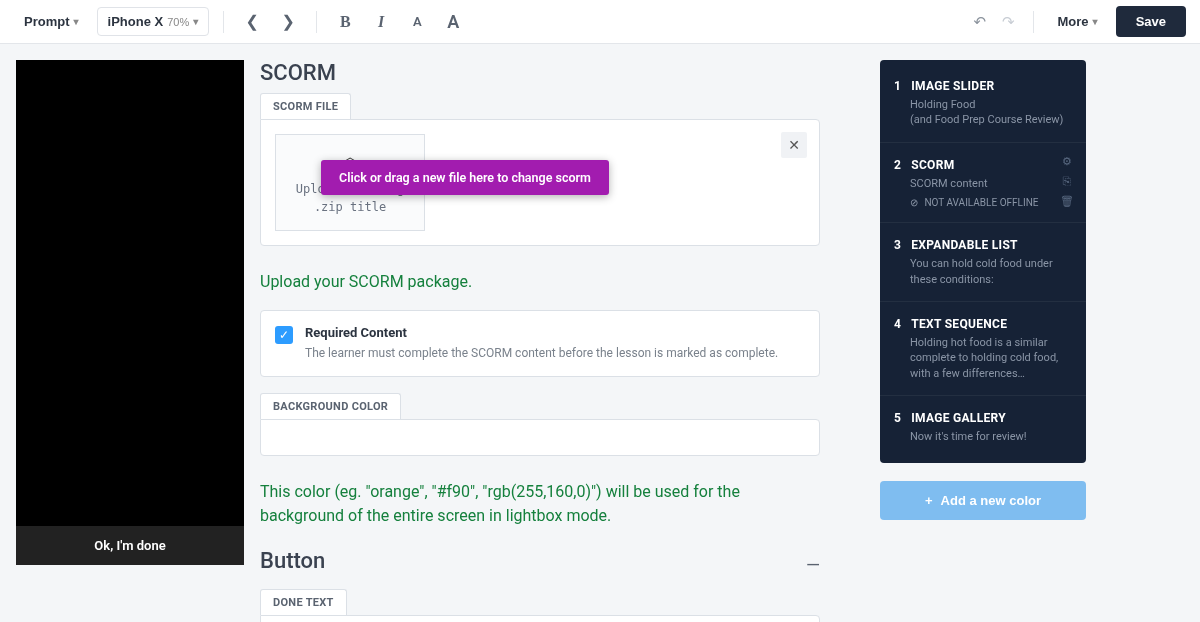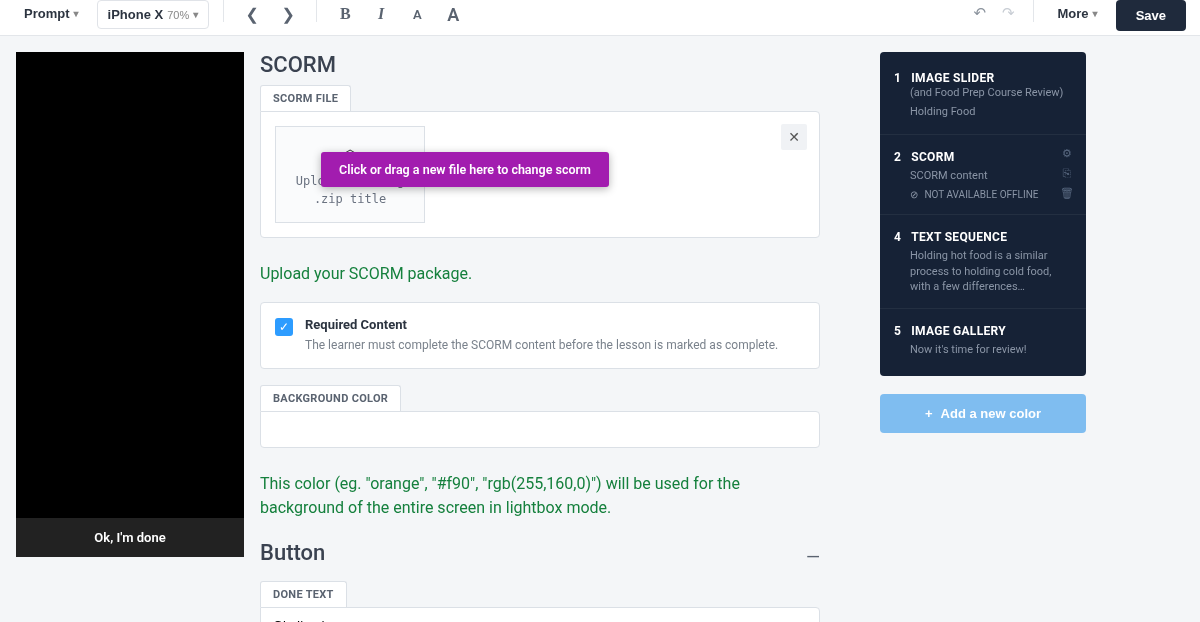--- a/index.html
+++ b/index.html
@@ -1,17 +1,17 @@
 <!DOCTYPE html>
 <html><head>
 <meta charset="utf-8">
 <style>
 * { box-sizing: border-box; margin: 0; padding: 0; }
 body { font-family: -apple-system, BlinkMacSystemFont, "Segoe UI", Roboto, Arial, sans-serif; background: #f4f6f8; color: #333; font-size: 13px; }
-.topbar { background: #fff; border-bottom: 1px solid #e3e6ea; height: 36px; display: flex; align-items: flex-start; padding: 0 14px; gap: 8px; }
+.topbar { background: #fff; border-bottom: 1px solid #e3e6ea; height: 44px; display: flex; align-items: center; padding: 0 14px; gap: 8px; }
 .tb-btn { background: #fff; border: none; padding: 6px 10px; font-size: 13px; font-weight: 700; color: #2c3440; cursor: pointer; display: flex; align-items: center; gap: 4px; }
 .tb-btn.outlined { border: 1px solid #e0e3e8; border-radius: 4px; }
 .tb-chevron { font-size: 10px; color: #888; }
 .tb-sep { width: 1px; height: 22px; background: #e3e6ea; margin: 0 6px; }
 .tb-icon { width: 28px; height: 28px; display: flex; align-items: center; justify-content: center; cursor: pointer; color: #5a6370; font-size: 16px; }
 .tb-icon.bold { font-weight: 800; font-family: Georgia, serif; }
 .tb-icon.italic { font-style: italic; font-family: Georgia, serif; font-weight: 600; }
 .spacer { flex: 1; }
 .btn-save { background: #1f2a3c; color: #fff; border: none; padding: 8px 20px; border-radius: 4px; font-weight: 700; font-size: 13px; cursor: pointer; }
 .main { display: flex; padding: 16px; gap: 16px; align-items: flex-start; min-height: 560px; }
@@ -119,41 +119,46 @@
     </div>
     <span class="field-tab">DONE TEXT</span>
     <input class="input-text" type="text" value="Ok, I'm done" style="">
   </div>
 
   <div class="sidebar">
     <div class="slide-list">
       <div class="slide-item">
         <span class="slide-num">1</span>
         <span class="slide-title">IMAGE SLIDER</span>
+        <div class="slide-sub">Holding Food</div>
         <div class="slide-sub" style="margin-top:0;">(and Food Prep Course Review)</div>
-        <div class="slide-sub">Holding Food</div>
       </div>
       <div class="slide-item">
         <span class="slide-num">2</span>
         <span class="slide-title">SCORM</span>
         <div class="slide-icons">
           <span class="side-icon">⚙</span>
           <span class="side-icon">⎘</span>
           <span class="side-icon">🗑</span>
         </div>
         <div class="slide-sub">SCORM content</div>
         <div class="slide-meta">
           <span>⊘</span>
           <span>NOT AVAILABLE OFFLINE</span>
         </div>
       </div>
       <div class="slide-item">
+        <span class="slide-num">3</span>
+        <span class="slide-title">EXPANDABLE LIST</span>
+        <div class="slide-sub">You can hold cold food under these conditions:</div>
+      </div>
+      <div class="slide-item">
         <span class="slide-num">4</span>
         <span class="slide-title">TEXT SEQUENCE</span>
-        <div class="slide-sub">Holding hot food is a similar process to holding cold food, with a few differences…</div>
+        <div class="slide-sub">Holding hot food is a similar complete to holding cold food, with a few differences…</div>
       </div>
       <div class="slide-item">
         <span class="slide-num">5</span>
         <span class="slide-title">IMAGE GALLERY</span>
         <div class="slide-sub">Now it's time for review!</div>
       </div>
     </div>
     <button class="add-slide-btn">
       <span>+</span>
       <span>Add a new color</span>

